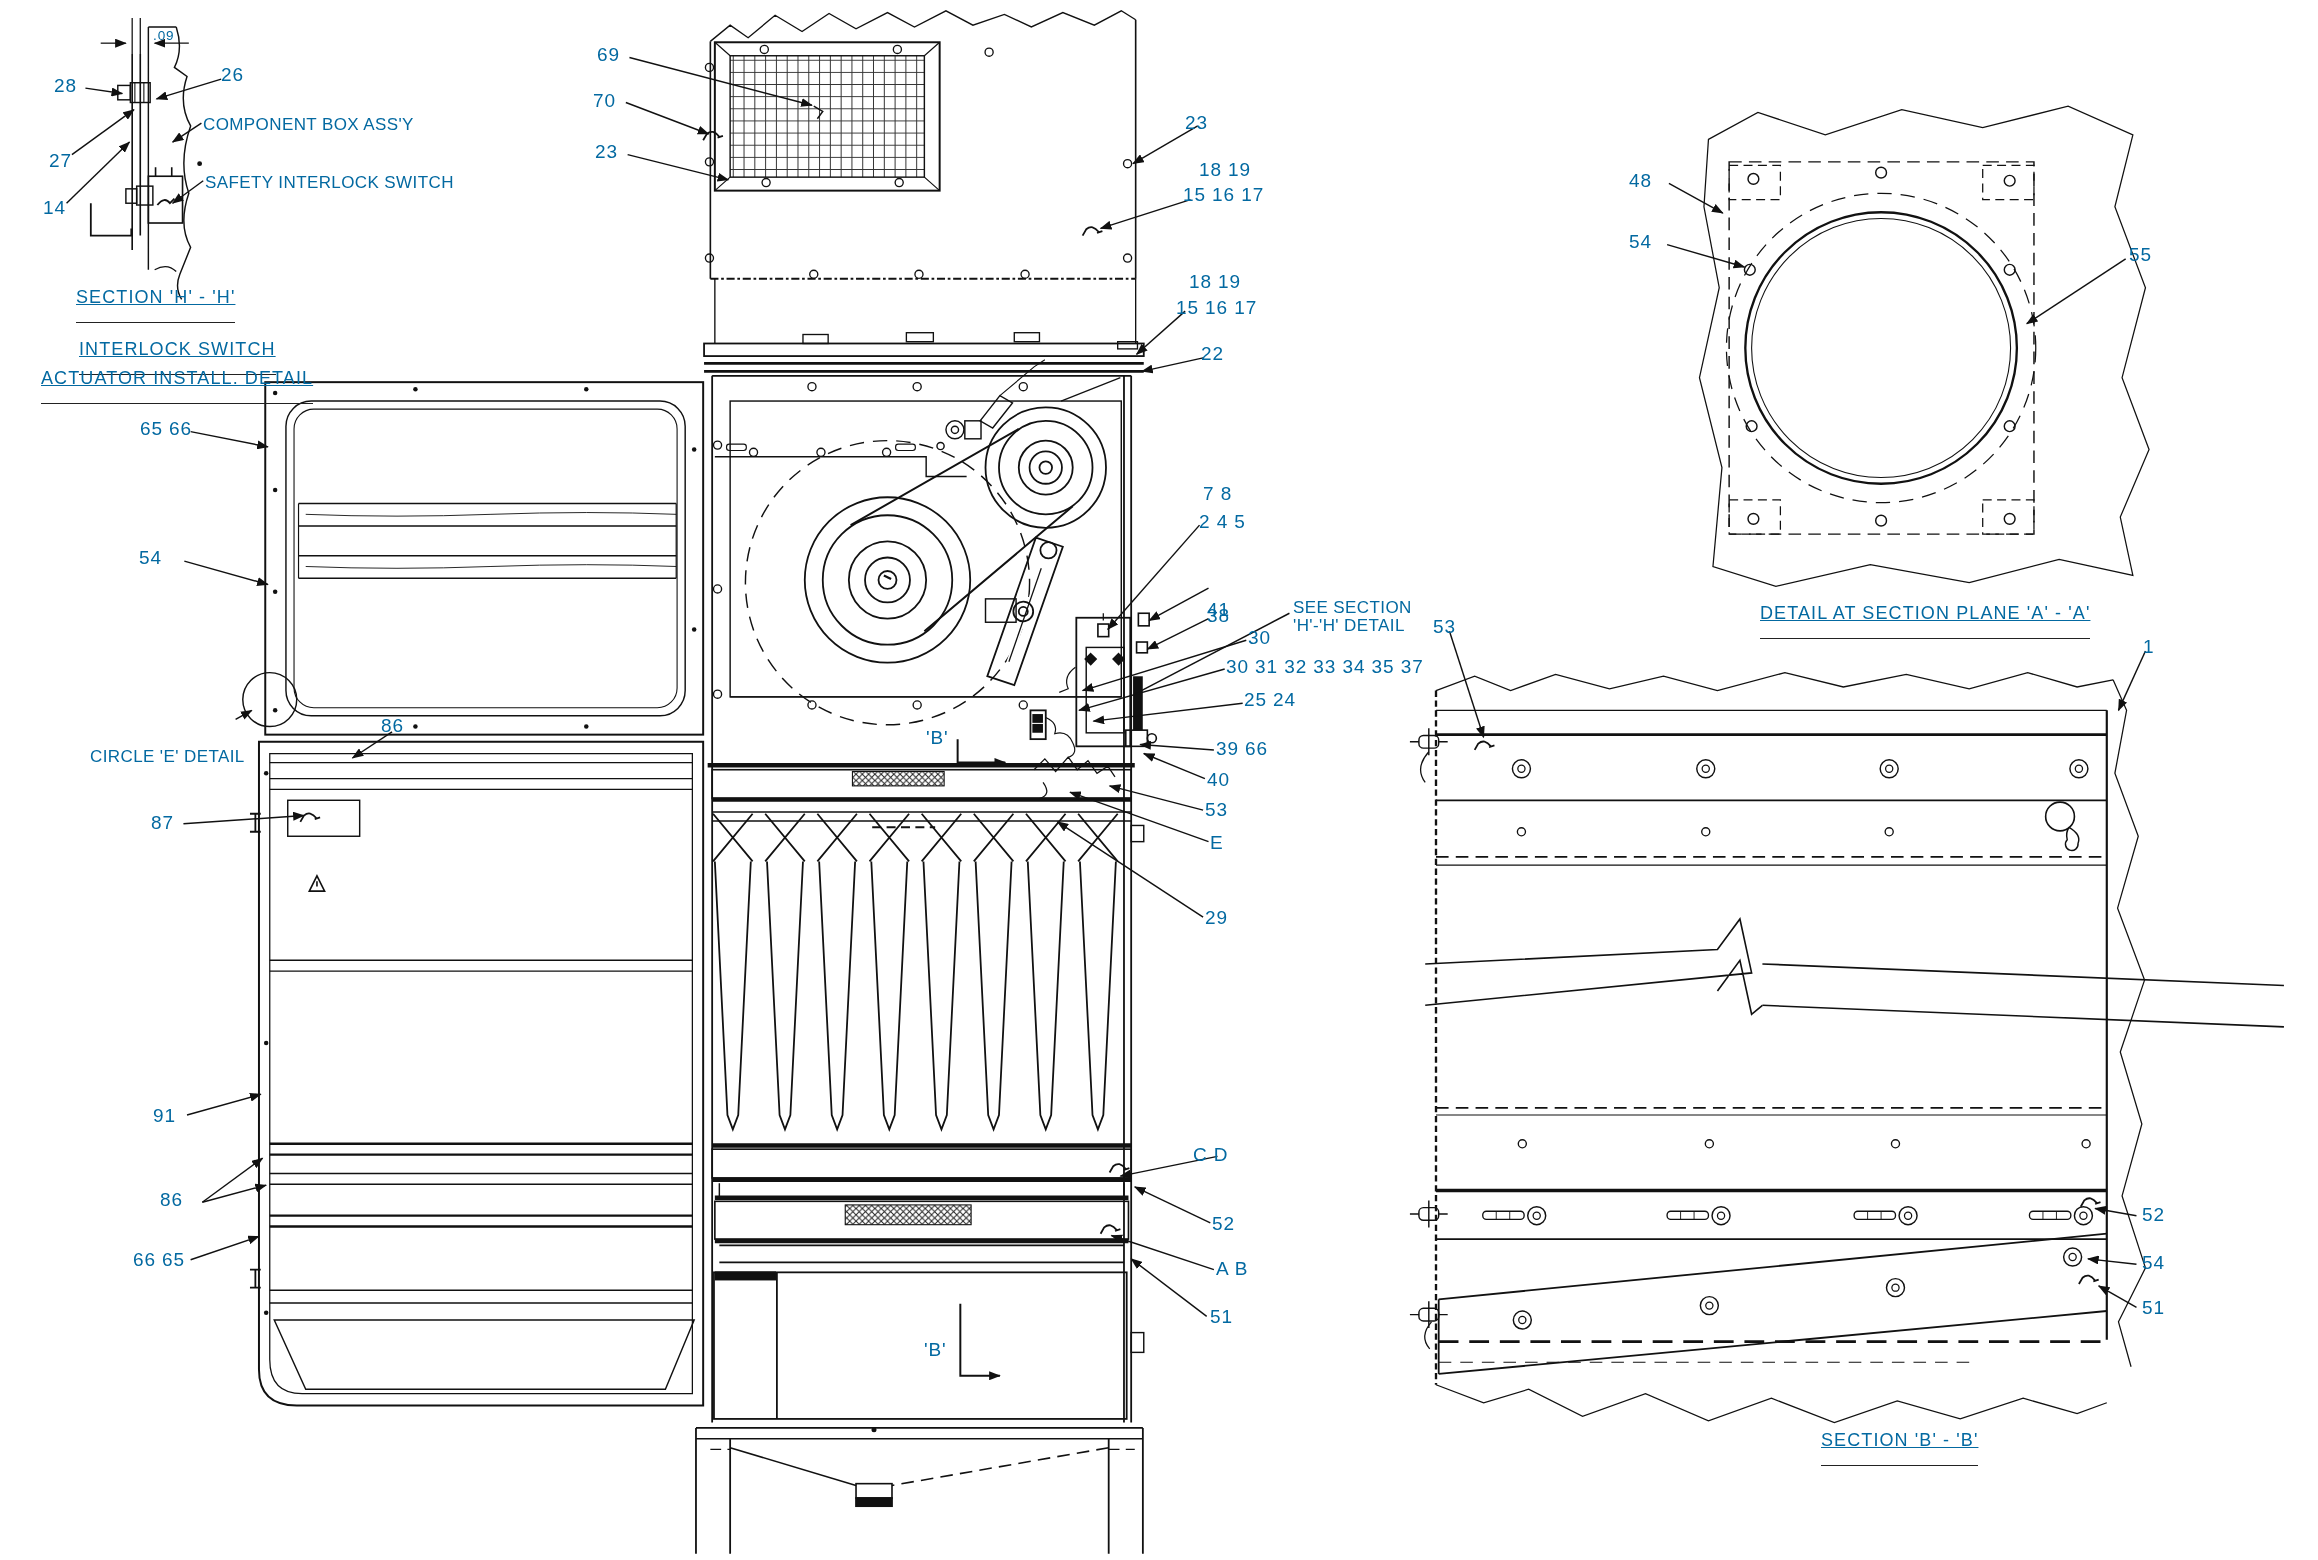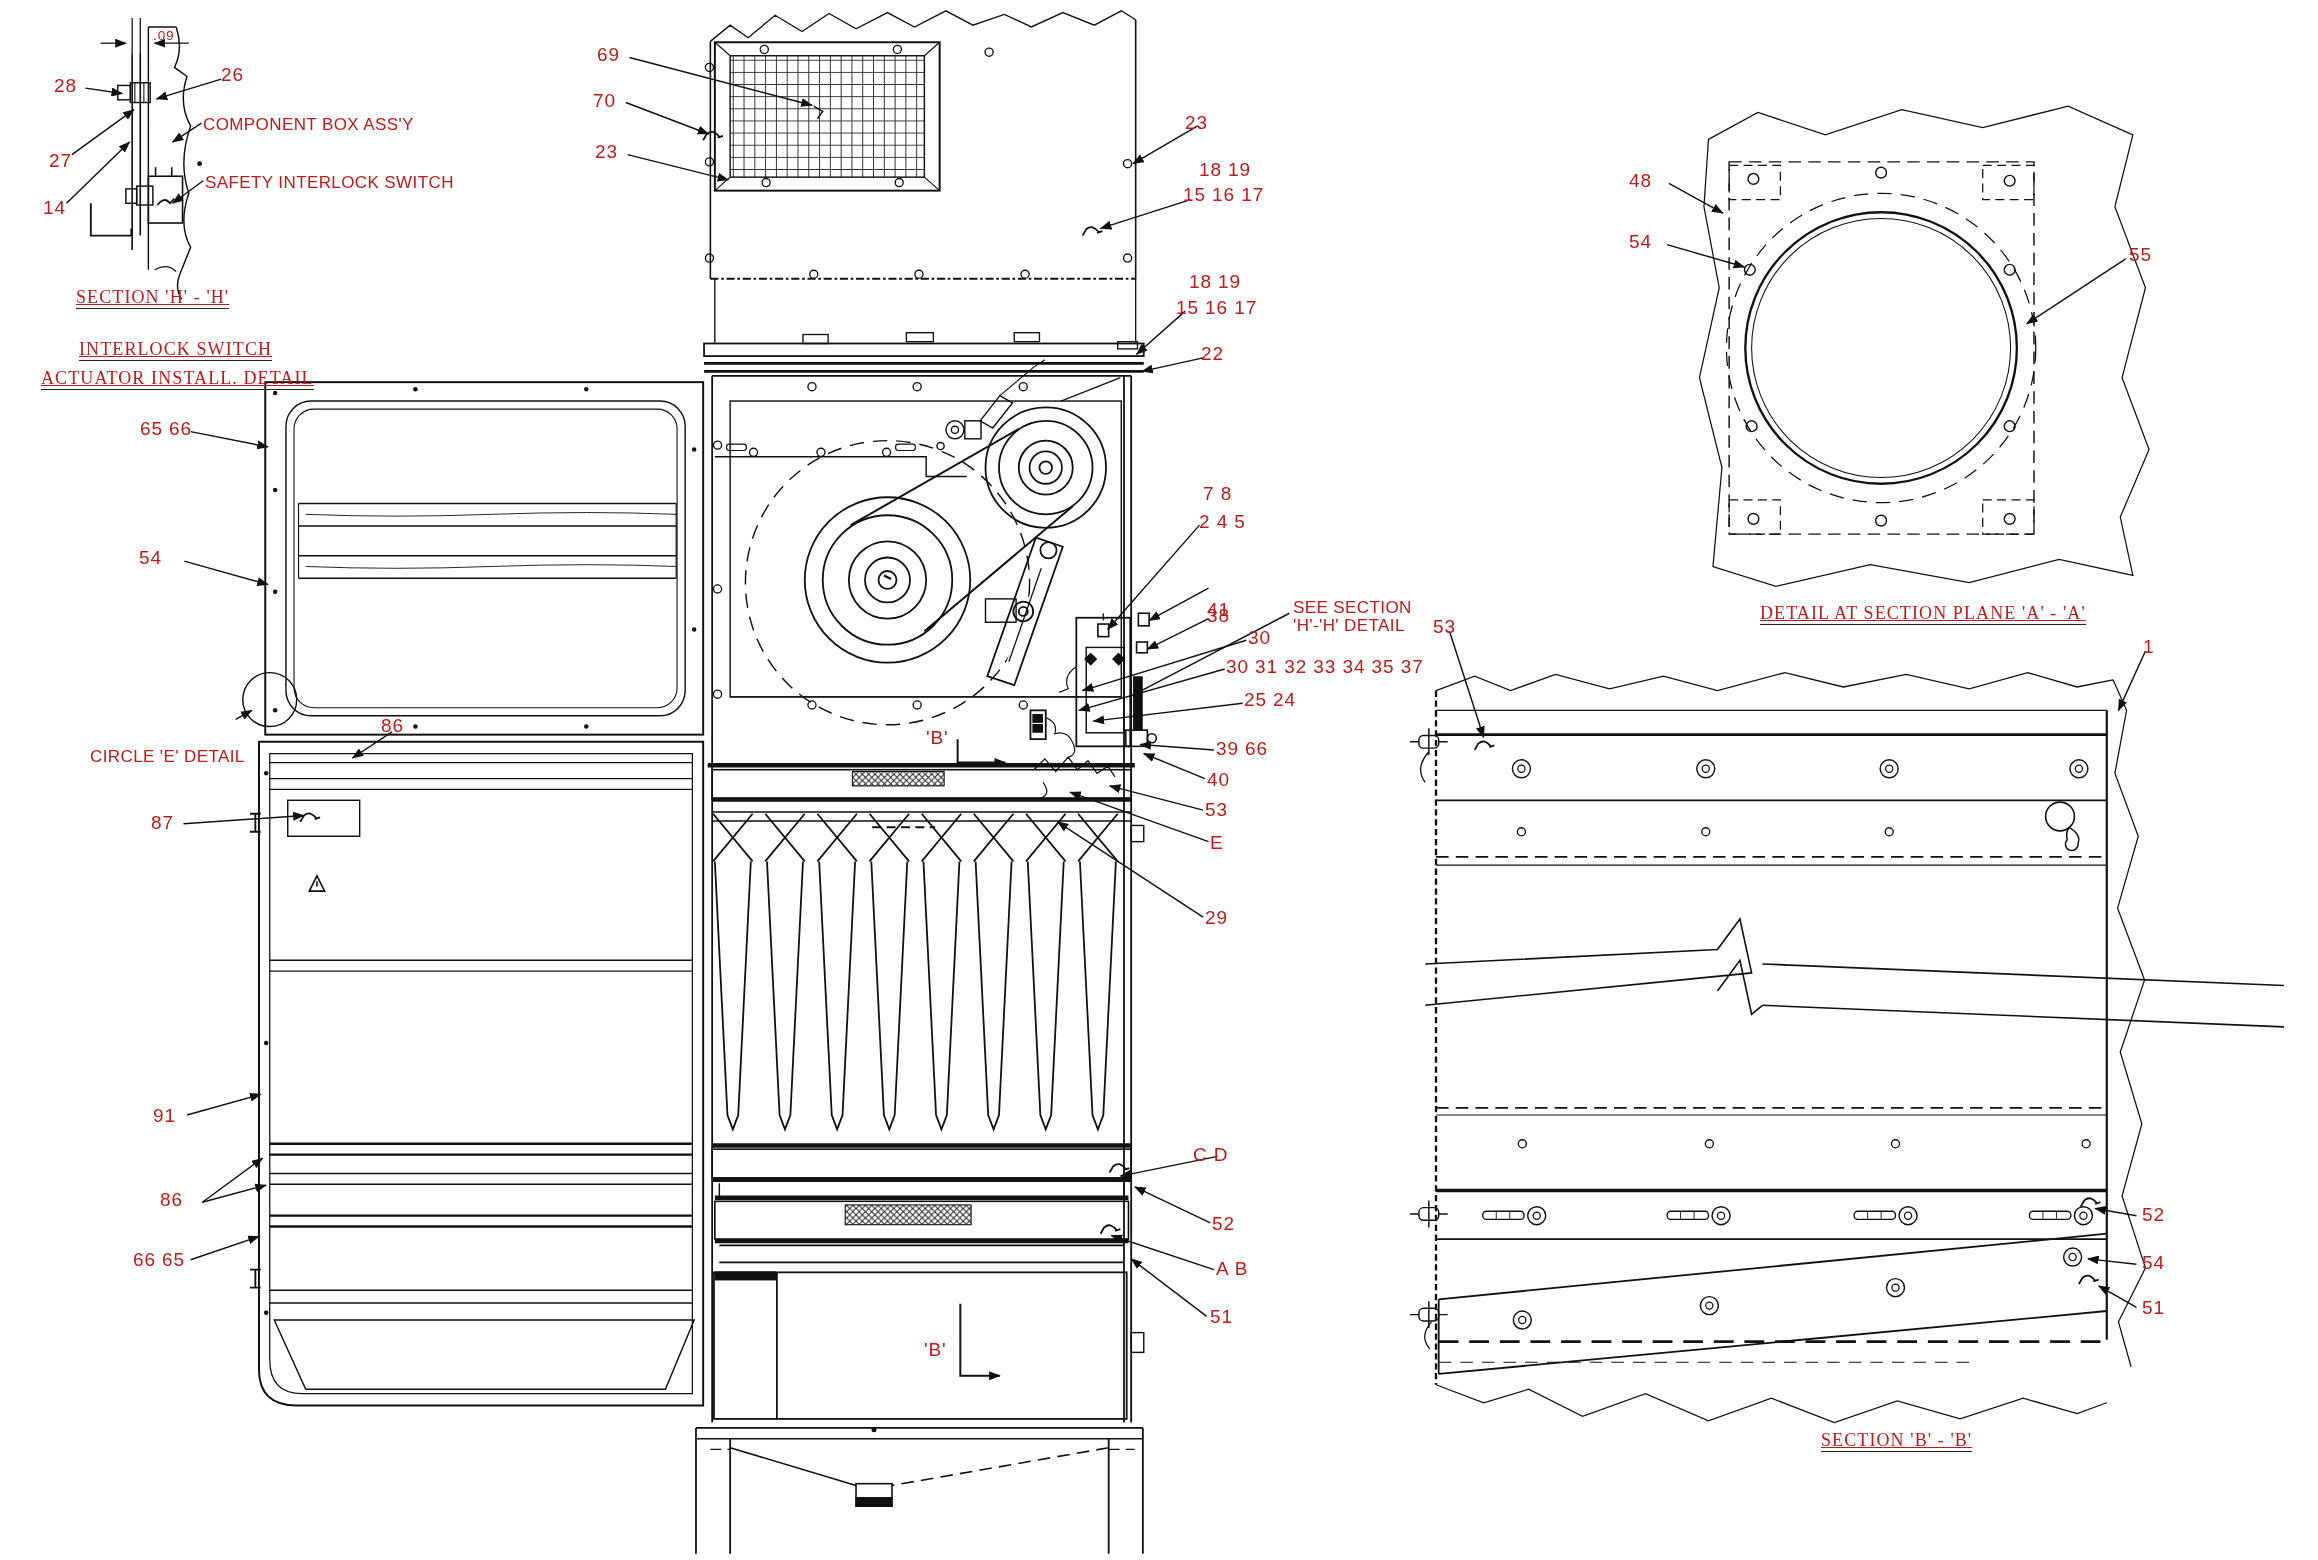--- a/index.html
+++ b/index.html
@@ -1,21 +1,21 @@
 <!DOCTYPE html>
 <html style="font-size:14.4px"><head>
 <meta charset="utf-8">
 <style>
   html,body{margin:0;padding:0;background:#fff;}
   #sheet{position:relative;width:2319px;height:1561px;background:#ffffff;overflow:hidden;
          font-family:"Liberation Sans",sans-serif;color:#111;}
   svg{position:absolute;left:0;top:0;}
-  .lbl{position:absolute;font-size:19px;line-height:1.1;color:#b91c1c;white-space:nowrap;letter-spacing:0.9px;}
+  .lbl{position:absolute;font-size:19px;line-height:1.1;color:#0369a1;white-space:nowrap;letter-spacing:0.9px;}
   .note{font-size:17px;letter-spacing:0.4px;}
-  .ttl{font-size:18px;letter-spacing:1.1px;text-decoration:underline;border-bottom:1.3px solid #222;padding-bottom:0;font-family:Liberation Serif, serif;}
+  .ttl{font-size:18px;letter-spacing:1.1px;text-decoration:underline;border-bottom:1.3px solid #222;padding-bottom:14px;}
   .dim{font-size:13.5px;}
 </style>
 </head>
 <body>
 
 <div id="sheet">
 
 <svg width="2319" height="1561" viewBox="0 0 2579 1736">
   <defs>
     <marker id="arw" markerWidth="14" markerHeight="10" refX="12" refY="5" orient="auto" markerUnits="userSpaceOnUse">

